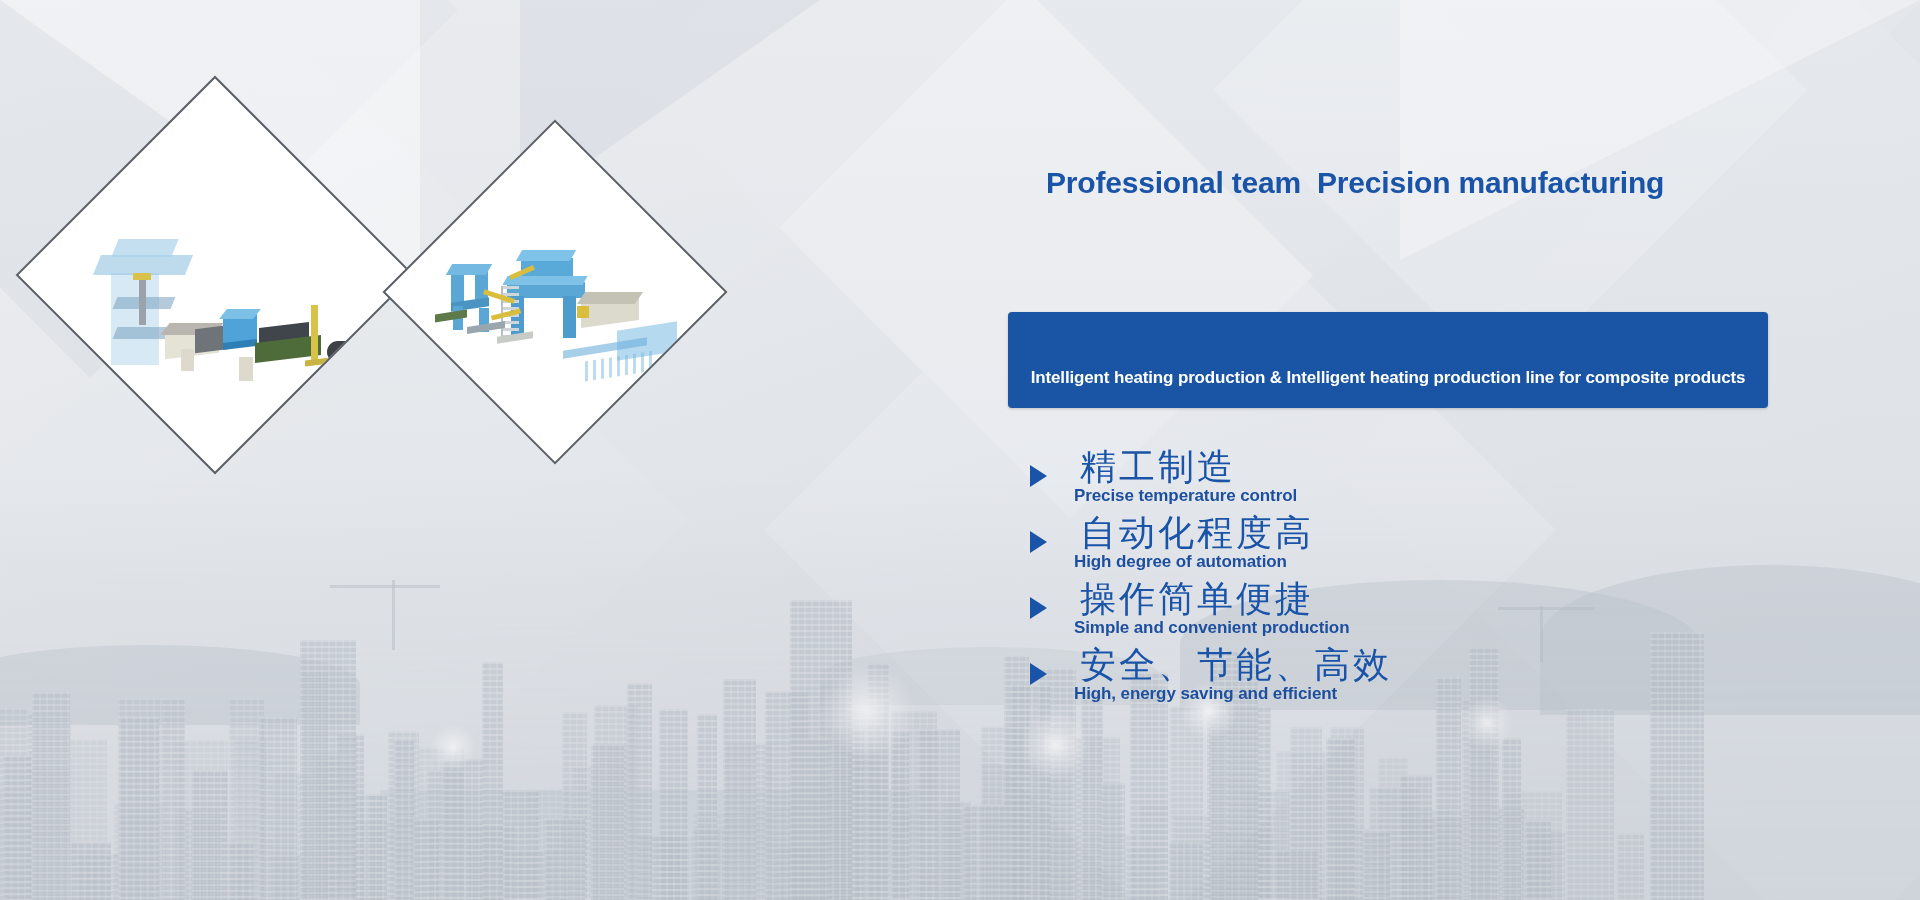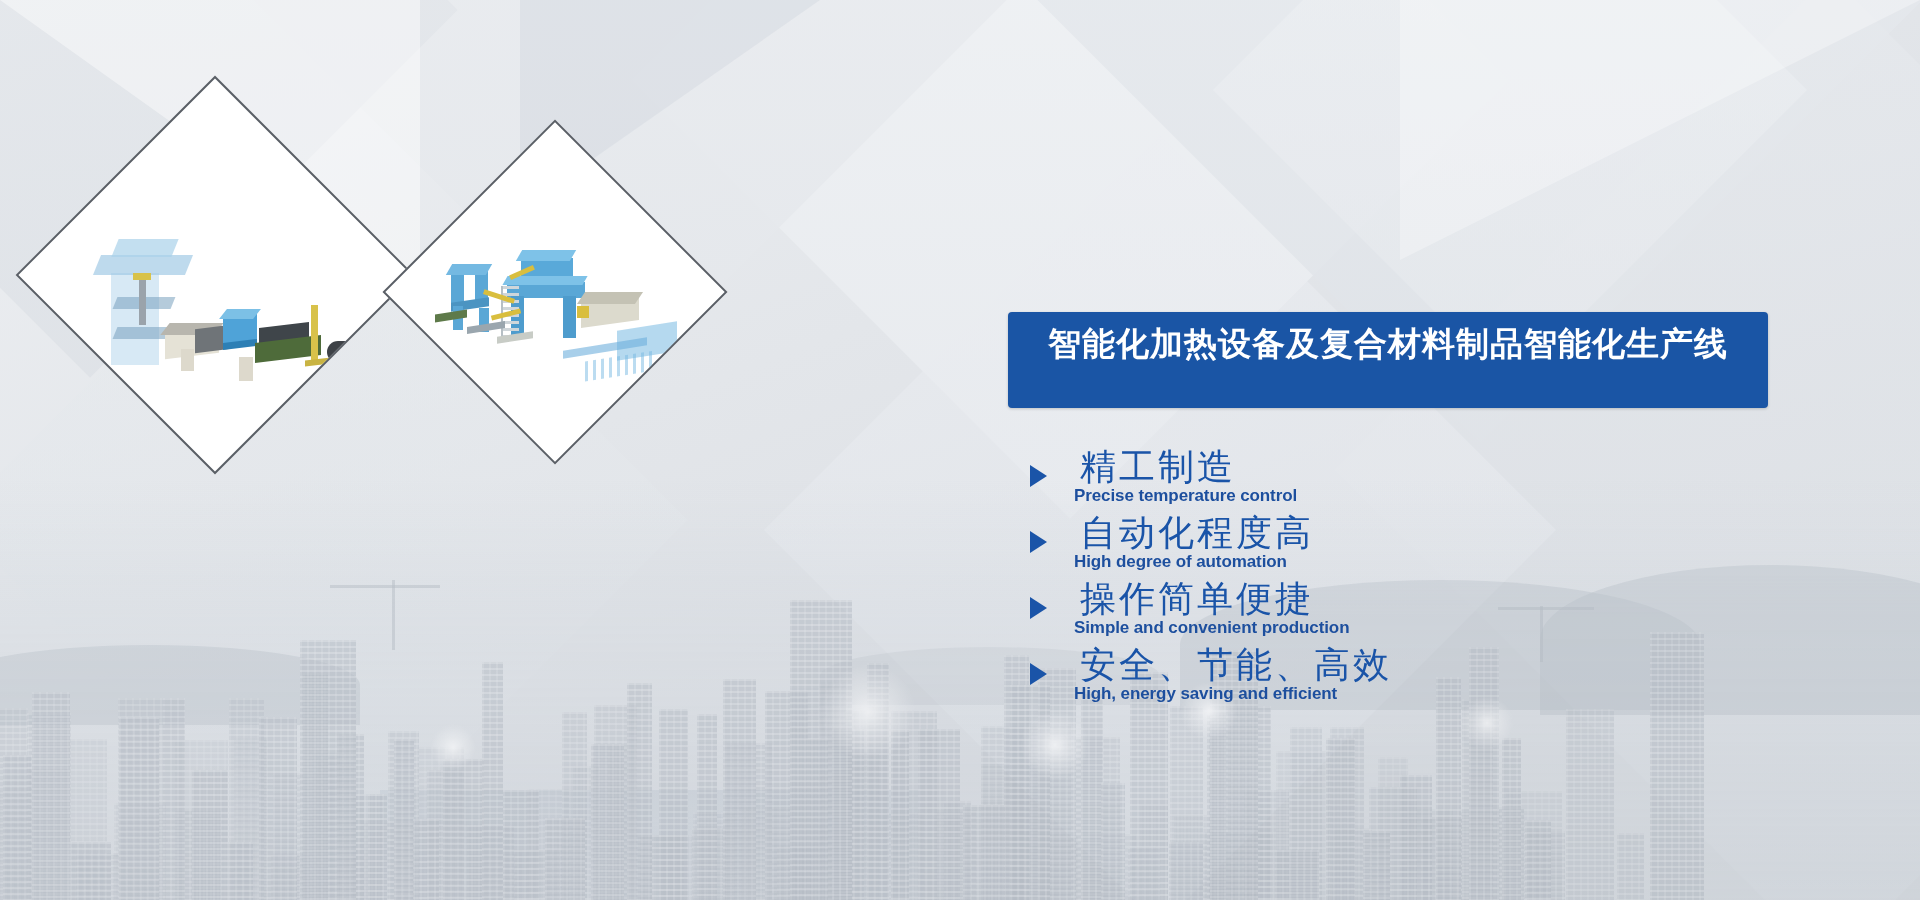--- a/index.html
+++ b/index.html
@@ -304,24 +304,25 @@
       <div class="mpart" style="left:22px;top:14px;width:12px;height:12px;background:#d9be3e;"></div>
       <div class="mpart" style="left:62px;top:34px;width:60px;height:30px;background:rgba(120,185,226,.55);transform:skewY(-9deg);"></div>
       <div class="mpart" style="left:8px;top:52px;width:84px;height:8px;background:rgba(110,175,220,.6);transform:skewY(-9deg);"></div>
       <div class="mpart" style="left:30px;top:64px;width:70px;height:20px;background:repeating-linear-gradient(90deg,rgba(120,185,226,.5) 0 3px,rgba(0,0,0,0) 3px 8px);transform:skewY(-9deg);"></div>
     </div>
   </div>
 
   <div class="content">
 
     <div class="headline">
+      <div class="hl-en"><span>Professional team</span><span class="gap2"></span><span>Precision manufacturing</span></div>
     </div>
 
     <div class="bluebar">
-      <div class="bb-cn">智能化加热设备及复合材料制品智能化生产线</div>
+      <div class="bb-en">Intelligent heating production &amp; Intelligent heating production line for composite products</div>
     </div>
 
     <div class="bullets" id="bullets">
         <div class="bitem">
           <span class="bmark"></span>
           <span class="bcn">精工制造</span>
           <span class="ben">Precise temperature control</span>
         </div>
         <div class="bitem">
           <span class="bmark"></span>

